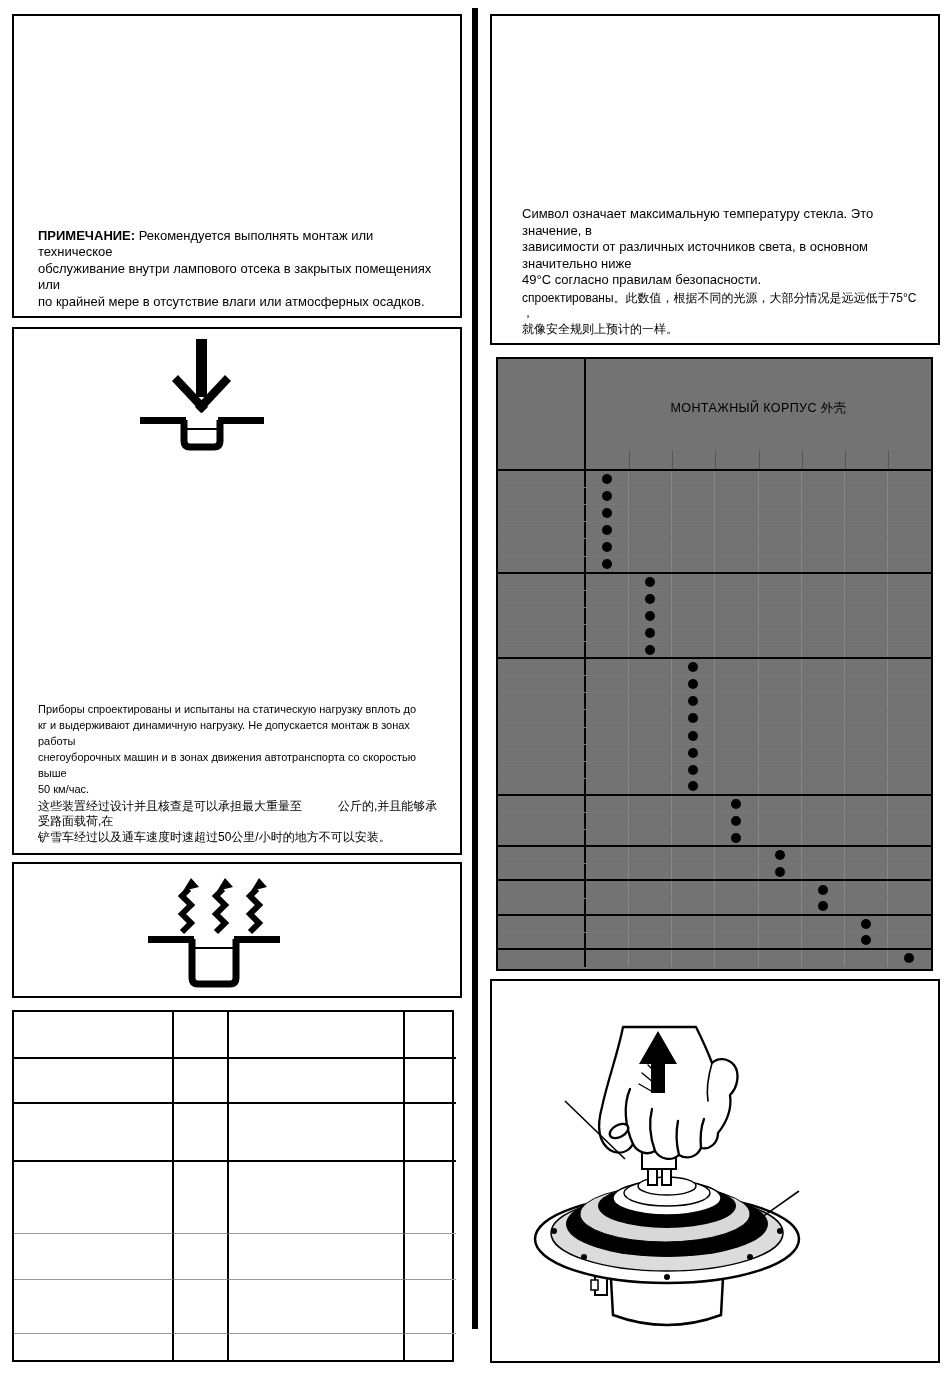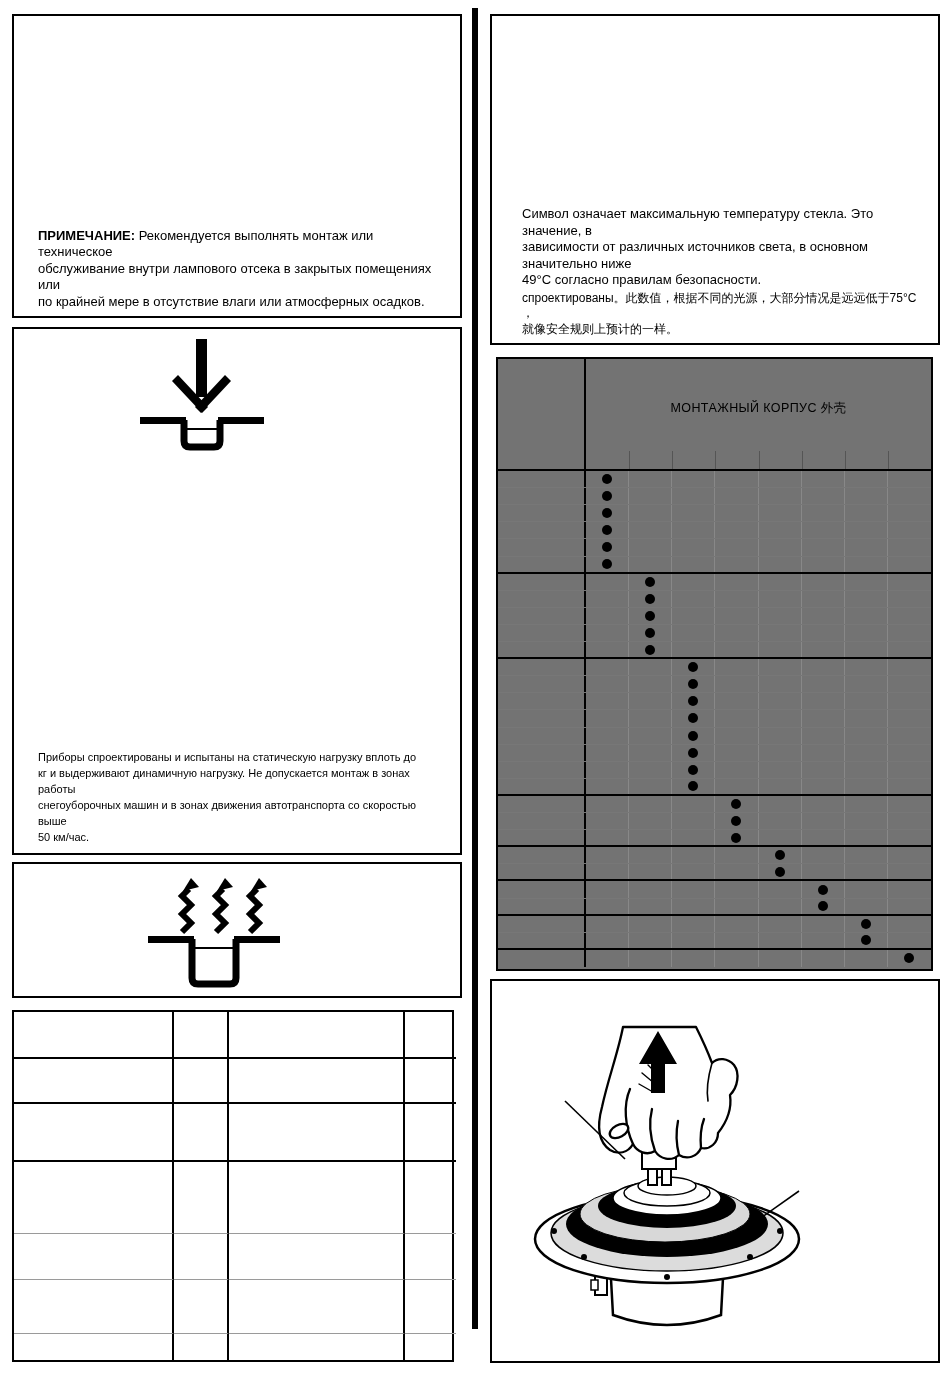--- a/index.html
+++ b/index.html
@@ -59,20 +59,22 @@
         <rect x="86" y="78" width="46" height="7" fill="#000"></rect>
         <path d="M52,81 L52,102 Q52,108 58,108 L82,108 Q88,108 88,102 L88,81" fill="none" stroke="#000" stroke-width="7"></path>
         <line x1="55" y1="90" x2="85" y2="90" stroke="#000" stroke-width="2"></line>
       </svg>
     </div>
     <div class="textblock" style="left:24px;right:20px;bottom:8px;">
       <p class="rutext" style="font-size:11px;line-height:16px;margin-top:27px;">Приборы спроектированы и испытаны на статическую нагрузку вплоть до
 кг и выдерживают динамичную нагрузку. Не допускается монтаж в зонах работы
 снегоуборочных машин и в зонах движения автотранспорта со скоростью выше
 50 км/час.</p>
+      <p class="zhtext">这些装置经过设计并且核查是可以承担最大重量至　　　公斤的,并且能够承受路面载荷,在
+铲雪车经过以及通车速度时速超过50公里/小时的地方不可以安装。</p>
     </div>
   </div>
 
   <div class="box" style="left:12px;top:862px;width:450px;height:136px;">
     <div style="position:absolute;left:128px;top:10px;">
       <svg width="170" height="118" viewBox="0 0 170 118">
         <g stroke="#000" stroke-width="6" fill="none">
           <path d="M40,58 l9,-9 l-9,-9 l9,-9 l-9,-9 l7,-7"></path>
           <path d="M74,58 l9,-9 l-9,-9 l9,-9 l-9,-9 l7,-7"></path>
           <path d="M108,58 l9,-9 l-9,-9 l9,-9 l-9,-9 l7,-7"></path>

